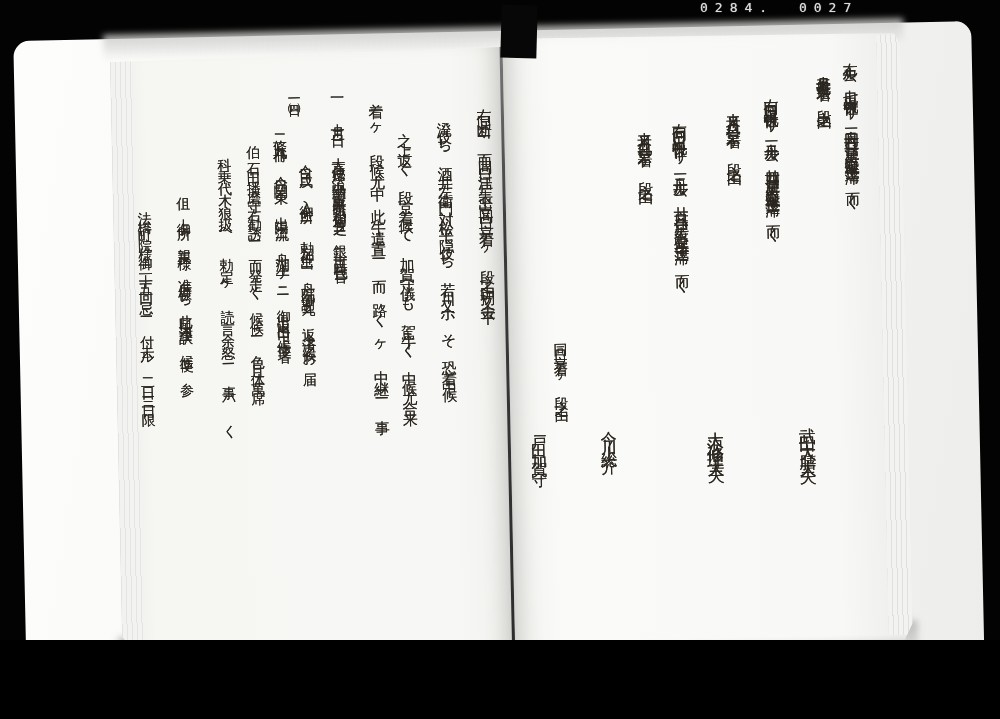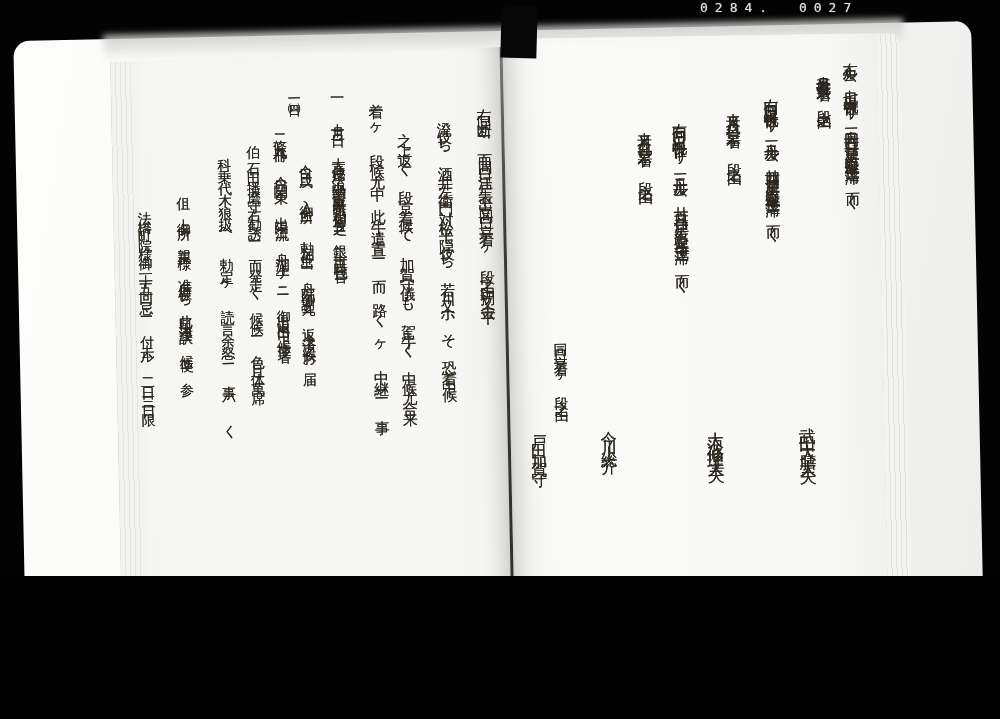--- a/index.html
+++ b/index.html
@@ -1,16 +1,16 @@
 <!DOCTYPE html>
 <html><head>
 <meta charset="utf-8">
 <style>
   html,body{margin:0;padding:0;background:#000;}
-  .photo{position:relative;width:1000px;height:576px;background:#030303;overflow:hidden;
+  .photo{position:relative;width:1000px;height:640px;background:#030303;overflow:hidden;
          font-family:"DejaVu Sans",sans-serif;}
   
   .counter{position:absolute;left:700px;top:0px;z-index:9;color:#dcdcdc;
            font-family:"DejaVu Sans Mono",monospace;font-size:13px;letter-spacing:7px;
            word-spacing:10px;text-shadow:0 0 1px #bbb;}
   
   .sheet{position:absolute;left:20px;top:31px;width:958px;height:652px;border-radius:16px;
          background:linear-gradient(100deg,#fdfdfc 0%,#f7f7f5 50%,#ededeb 100%);
          transform:rotate(-1.2deg);}
   

